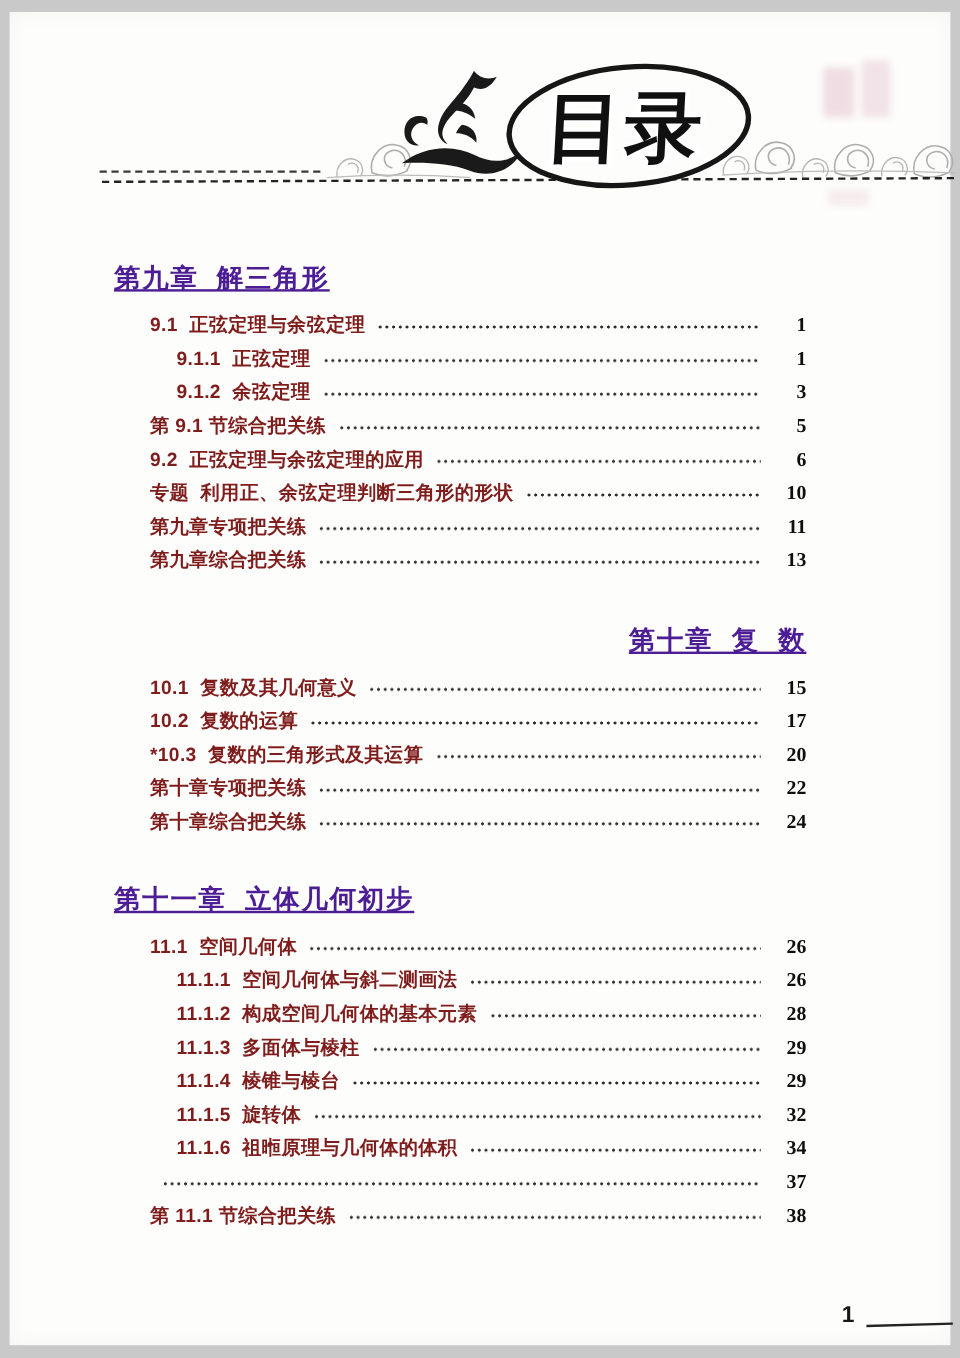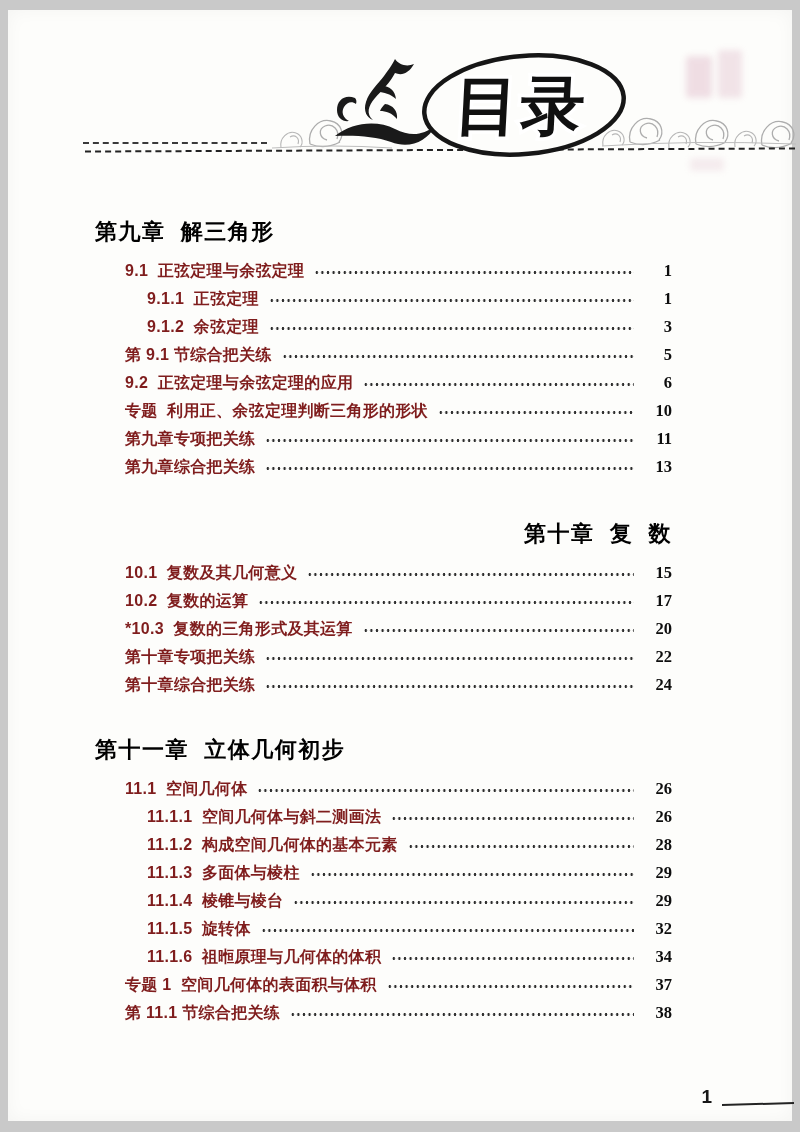--- a/index.html
+++ b/index.html
@@ -33,22 +33,22 @@
     letter-spacing:2px;
   }
   .bleed { position:absolute; border-radius:3px; filter:blur(3px); z-index:0; }
   .bleed-1 { left:686px; top:56px; width:26px; height:42px; background:#d39db4; opacity:.32; }
   .bleed-2 { left:718px; top:50px; width:24px; height:48px; background:#d6a8bb; opacity:.30; }
   .bleed-3 { left:690px; top:158px; width:34px; height:13px; background:#d8afc0; opacity:.22; }
 
   
   .toc { position:absolute; left:95px; top:206px; width:577px; color:#1b1b1b; z-index:2; }
   .chapter-title {
-    font-size:22px; font-weight:800; color:#000000;
-    letter-spacing:1.5px; padding:11px 0 10px 0; white-space:pre;
+    font-size:22px; font-weight:800; color:#4c1d95;
+    letter-spacing:1.5px; padding:11px 0 10px 0; white-space:pre;text-decoration:underline;
   }
   .chapter:nth-child(2) .chapter-title { margin-top:27px;text-align:right; }
   .chapter:nth-child(3) .chapter-title { margin-top:25px; }
   .row { display:flex; align-items:center; height:28px; }
   .row .label { font-size:16px; font-weight:600; white-space:pre; color:#7f1d1d; letter-spacing:0.3px; }
   .row.lvl1 { padding-left:30px; }
   .row.lvl2 { padding-left:52px; }
   .dots {
     flex:1; height:15px; margin:3px 8px 0 10px;
     background-image:radial-gradient(circle, #2d2d2d 1.1px, transparent 1.5px);
@@ -252,21 +252,20 @@
     <span class="pagenum">32</span>
   </div>
 
   <div class="row lvl2">
     <span class="label">11.1.6  祖暅原理与几何体的体积</span>
     <span class="dots"></span>
     <span class="pagenum">34</span>
   </div>
 
   <div class="row lvl1">
-    <span class="label">专题 1  空间几何体的表面积与体积</span>
     <span class="dots"></span>
     <span class="pagenum">37</span>
   </div>
 
   <div class="row lvl1">
     <span class="label">第 11.1 节综合把关练</span>
     <span class="dots"></span>
     <span class="pagenum">38</span>
   </div>
 </div>

